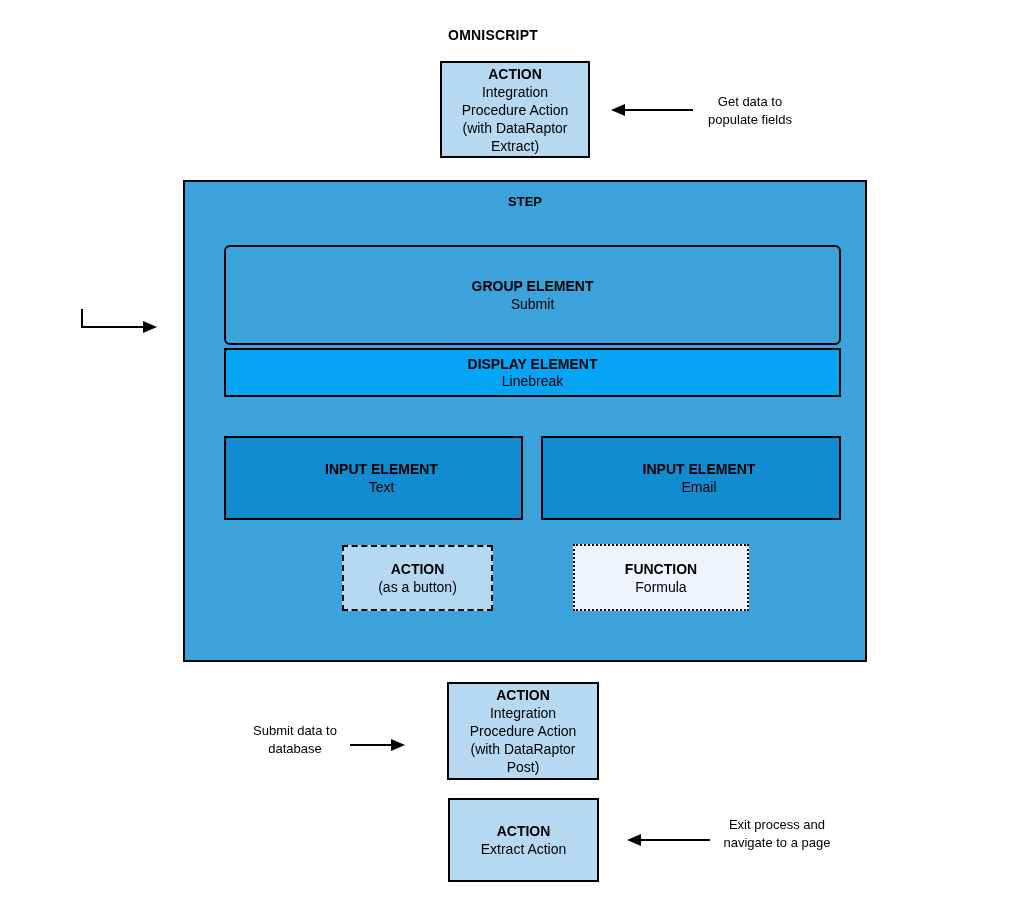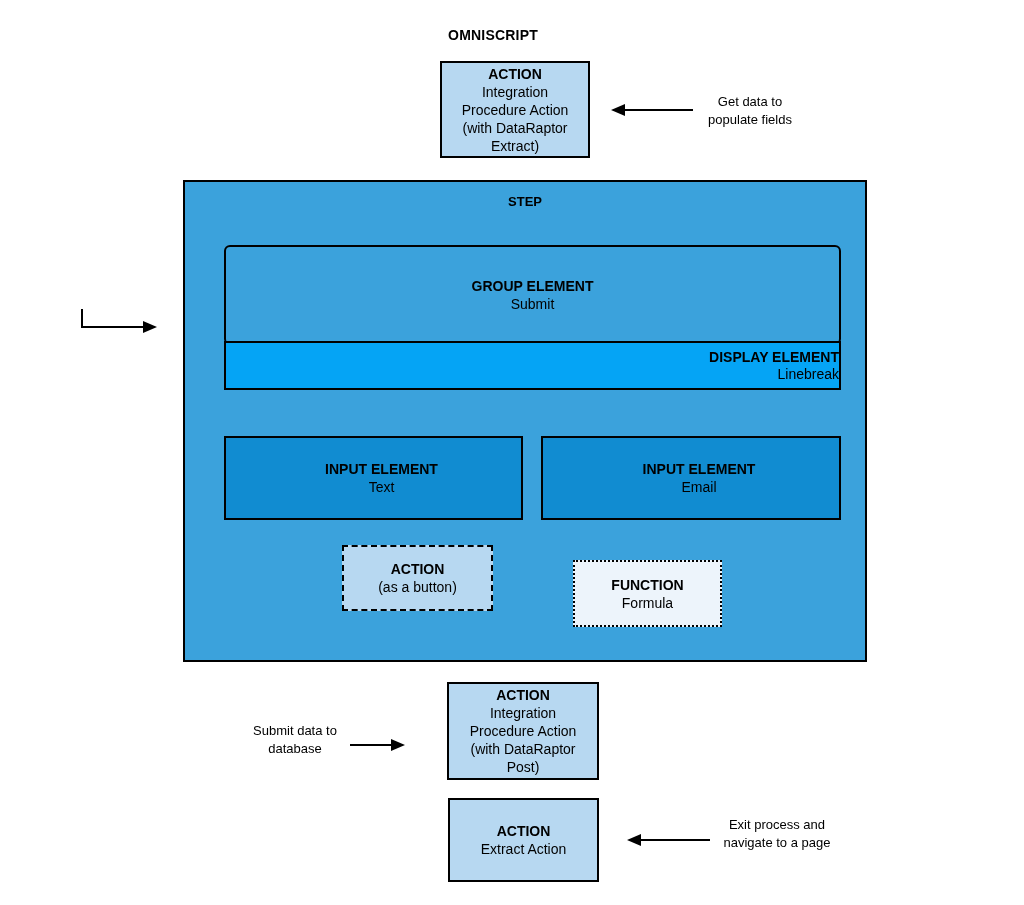--- a/index.html
+++ b/index.html
@@ -98,41 +98,41 @@
 
   <div class="abs stepblue" style="left:183px; top:180px; width:684px; height:482px; border:2px solid #000;">
     <div class="step-label">STEP</div>
   </div>
 
   <div class="abs node stepblue" style="left:224px; top:245px; width:617px; height:100px;border-radius:6px;">
     <div class="node-title">GROUP ELEMENT</div>
     <div>Submit</div>
   </div>
 
-  <div class="abs node brightblue" style="left:224px; top:341px; width:617px; height:49px; line-height:17px;align-items:flex-end;">
+  <div class="abs node brightblue" style="left:224px; top:348px; width:617px; height:49px; line-height:17px;">
     <div class="node-title">DISPLAY ELEMENT</div>
     <div>Linebreak</div>
   </div>
 
   <div class="abs node inputblue" style="left:224px; top:436px; width:299px; height:84px;">
     <div class="node-title">INPUT ELEMENT</div>
     <div>Text</div>
   </div>
 
   <div class="abs node inputblue" style="left:541px; top:436px; width:300px; height:84px;">
     <div class="node-title">INPUT ELEMENT</div>
     <div>Email</div>
   </div>
 
   <div class="abs node lightblue dashed" style="left:342px; top:545px; width:151px; height:66px;">
     <div class="node-title">ACTION</div>
     <div>(as a button)</div>
   </div>
 
-  <div class="abs node nearwhite dotted" style="left:573px; top:544px; width:149px; height:67px;margin-top:16px;">
+  <div class="abs node nearwhite dotted" style="left:573px; top:544px; width:176px; height:67px;">
     <div class="node-title">FUNCTION</div>
     <div>Formula</div>
   </div>
 
   <div class="abs annotation center-text multiline" style="left:225px; top:722px; width:140px;">Submit data to
 database</div>
   <div class="abs h-line" style="left:350px; top:744px; width:43px;"></div>
   <div class="abs tri-right" style="left:391px; top:739px;"></div>
 
   <div class="abs node lightblue" style="left:447px; top:682px; width:152px; height:98px;">

